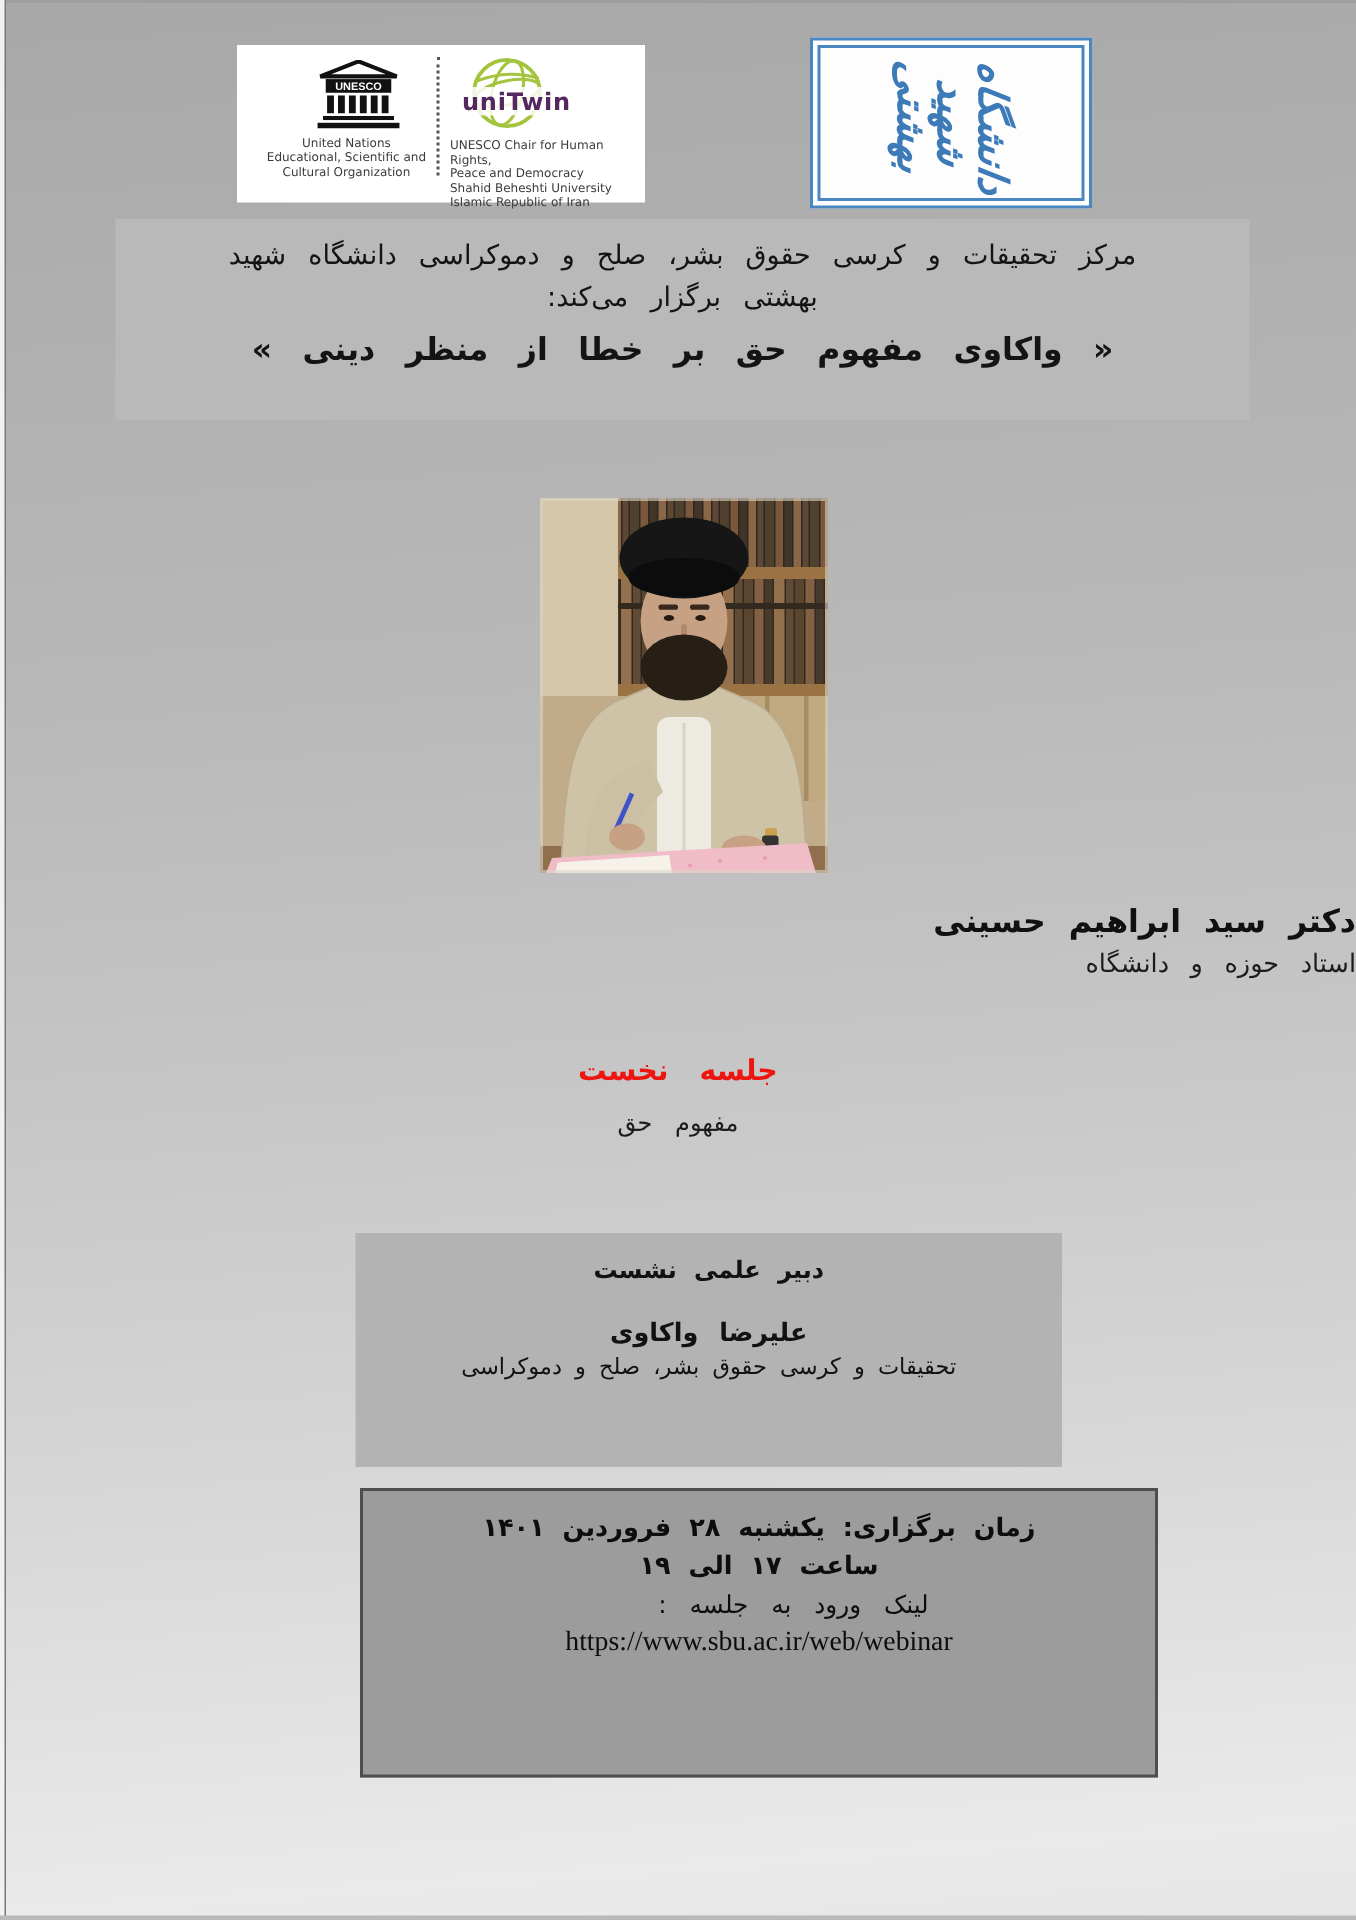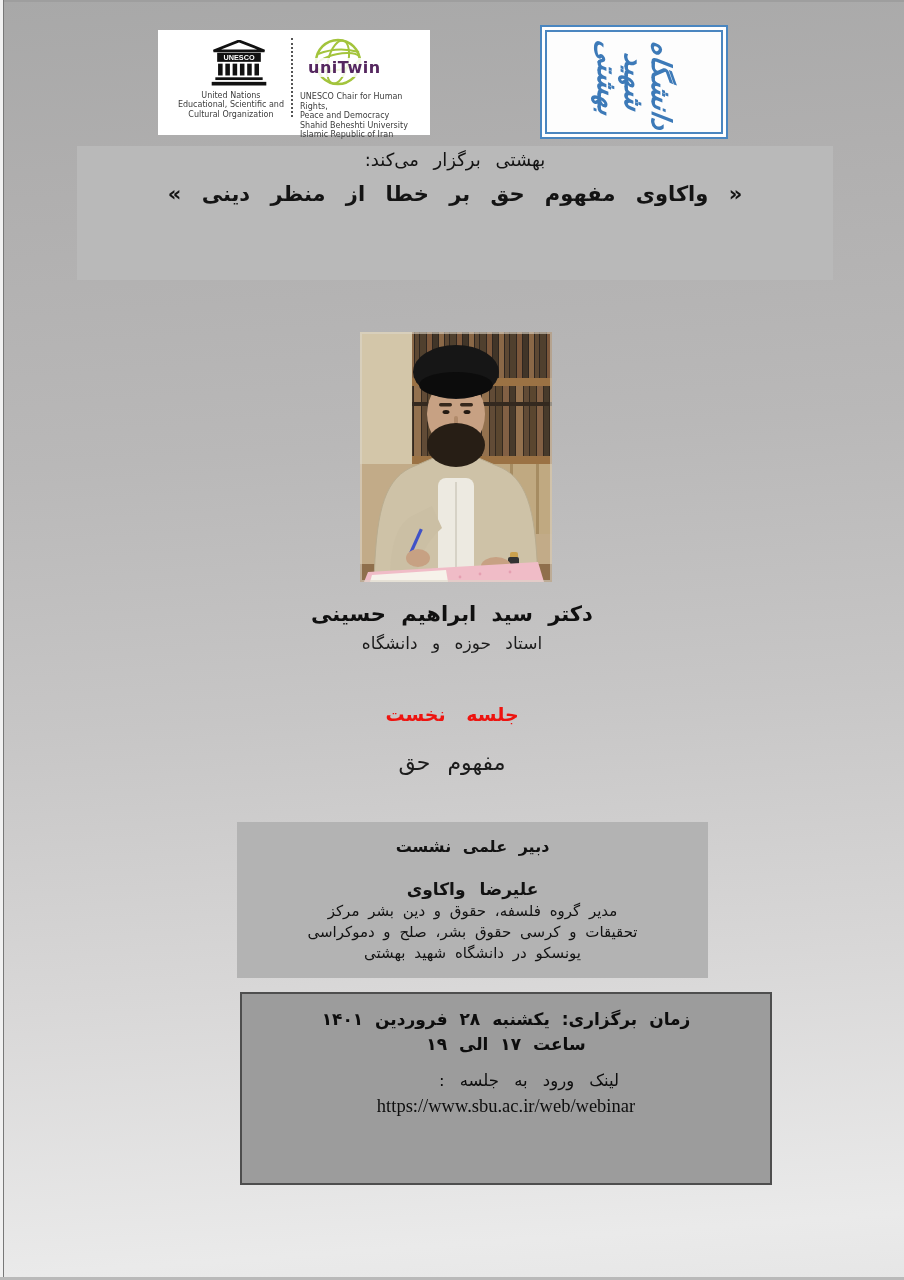--- a/index.html
+++ b/index.html
@@ -57,46 +57,46 @@
     background:#b9b9b9;text-align:center;direction:rtl;color:#141414;
   }
   .banner-line{font-size:18px;line-height:28px;word-spacing:9px;margin:0;}
   .banner-line.first{padding-top:11px;}
   .banner-title{font-size:21px;font-weight:bold;line-height:36px;word-spacing:13px;margin:2px 0 0 0;}
 
   
   .photo{position:absolute;left:360px;top:332px;width:192px;height:250px;}
 
   
-  .speaker{position:absolute;left:0;width:904px;top:601px;text-align:center;direction:rtl;}
+  .speaker{position:absolute;left:0;width:904px;top:601px;direction:rtl;}
   .speaker-name{font-size:21px;font-weight:bold;line-height:27px;word-spacing:8px;color:#101010;}
   .speaker-role{font-size:17px;line-height:31px;word-spacing:9px;color:#1c1c1c;}
 
   .session{position:absolute;left:0;width:904px;top:701px;text-align:center;direction:rtl;}
   .session-label{font-size:19px;font-weight:bold;line-height:26px;word-spacing:14px;color:#ee1410;}
-  .session-topic{font-size:22px;line-height:26px;word-spacing:10px;margin-top:23px;color:#1c1c1c;}
+  .session-topic{font-size:16px;line-height:26px;word-spacing:10px;margin-top:9px;color:#1c1c1c;}
 
   
   .secretary-box{
     position:absolute;left:237px;top:822px;width:471px;height:156px;
     background:#b3b3b3;text-align:center;direction:rtl;color:#121212;
   }
   .sec-heading{font-size:16px;font-weight:bold;line-height:22px;padding-top:14px;word-spacing:6px;}
   .sec-name{font-size:17px;font-weight:bold;line-height:23px;margin-top:20px;word-spacing:8px;}
   .sec-desc{font-size:15px;line-height:21px;word-spacing:4px;}
 
   
   .schedule-box{
     position:absolute;left:240px;top:992px;width:532px;height:193px;
     background:#9c9c9c;border:2px solid #4e4e4e;box-sizing:border-box;
     text-align:center;direction:rtl;color:#0d0d0d;
   }
   .sch-line{font-size:17px;font-weight:bold;line-height:25px;word-spacing:6px;}
   .sch-line.first{padding-top:13px;}
-  .sch-link-label{font-size:16.5px;line-height:24px;margin-top:12px;word-spacing:10px;padding-left:46px;}
+  .sch-link-label{font-size:16.5px;line-height:24px;margin-top:1px;word-spacing:10px;padding-left:46px;}
   .sch-url{font-family:"Liberation Serif",serif;font-size:18.5px;line-height:24px;direction:ltr;margin-top:1px;}
 </style>
 </head>
 <body>
 
 <div class="poster">
   <div class="top-band"></div>
   <div class="scan-edge"></div>
 
   <div class="unesco-block">
@@ -142,20 +142,21 @@
     <div class="sbu-inner">
       <div class="sbu-cal">
         <div>دانشگاه</div>
         <div>شهید</div>
         <div>بهشتی</div>
       </div>
     </div>
   </div>
 
   <section class="banner">
+    <p class="banner-line first">مرکز تحقیقات و کرسی حقوق بشر، صلح و دموکراسی دانشگاه شهید</p>
     <p class="banner-line">بهشتی برگزار می‌کند:</p>
     <p class="banner-title">« واکاوی مفهوم حق بر خطا از منظر دینی »</p>
   </section>
 
   <figure class="photo" style="margin:0;">
     <svg width="192" height="250" viewBox="0 0 192 250">
       <defs>
         <pattern id="books1" width="30" height="46" patternUnits="userSpaceOnUse">
           <rect x="0" y="0" width="30" height="46" fill="#2e2620"></rect>
           <rect x="0" y="0" width="6" height="46" fill="#50402e"></rect>
@@ -222,23 +223,21 @@
   </div>
 
   <div class="session">
     <div class="session-label">جلسه نخست</div>
     <div class="session-topic">مفهوم حق</div>
   </div>
 
   <section class="secretary-box">
     <div class="sec-heading">دبیر علمی نشست</div>
     <div class="sec-name">علیرضا واکاوی</div>
-    <div class="sec-desc">مدیر گروه فلسفه، حقوق و دین بشر مرکز</div>
     <div class="sec-desc">تحقیقات و کرسی حقوق بشر، صلح و دموکراسی</div>
-    <div class="sec-desc">یونسکو در دانشگاه شهید بهشتی</div>
   </section>
 
   <section class="schedule-box">
     <div class="sch-line first">زمان برگزاری: یکشنبه ۲۸ فروردین ۱۴۰۱</div>
     <div class="sch-line">ساعت ۱۷ الی ۱۹</div>
     <div class="sch-link-label">لینک ورود به جلسه :</div>
     <div class="sch-url">https://www.sbu.ac.ir/web/webinar</div>
   </section>
 
   <div class="bottom-band"></div>

